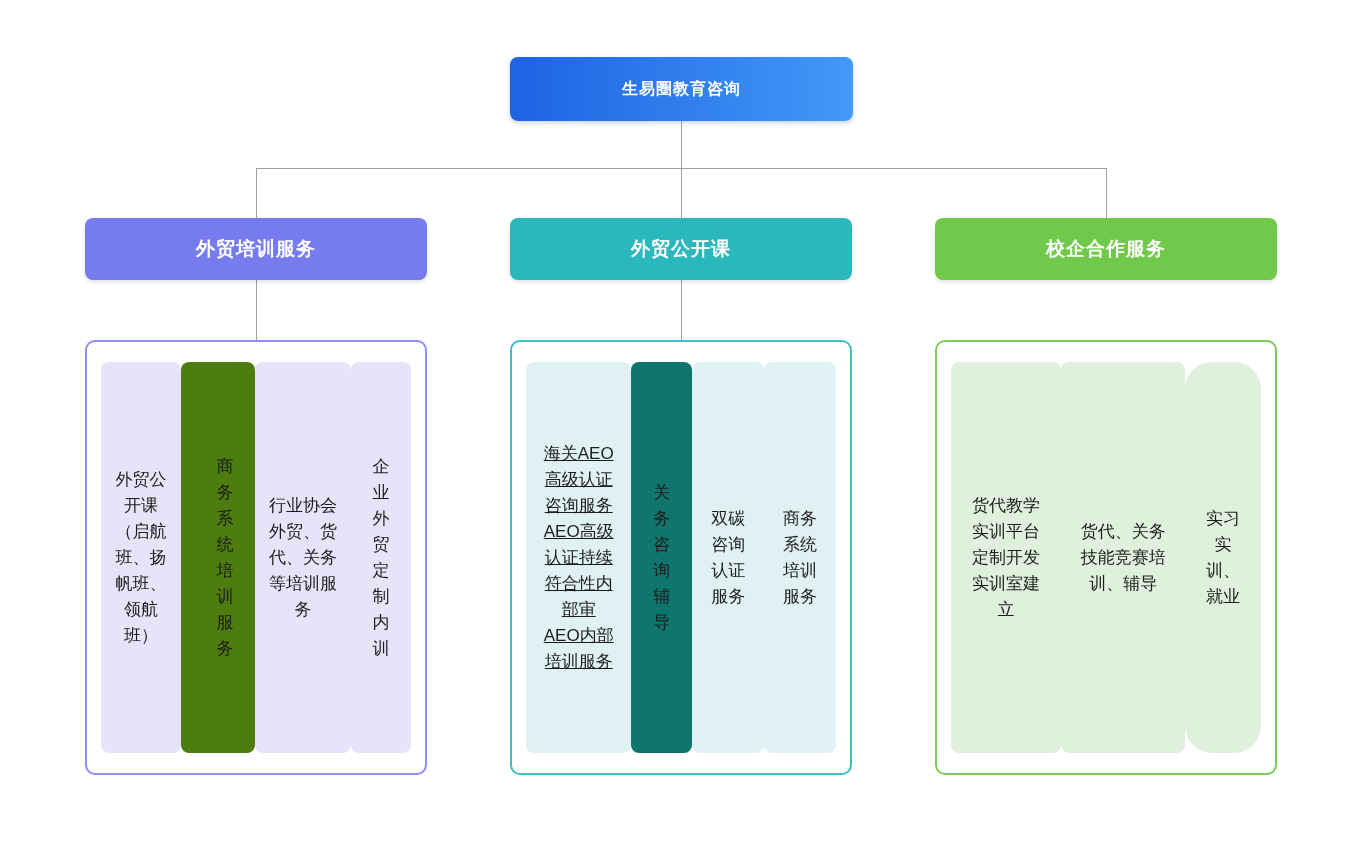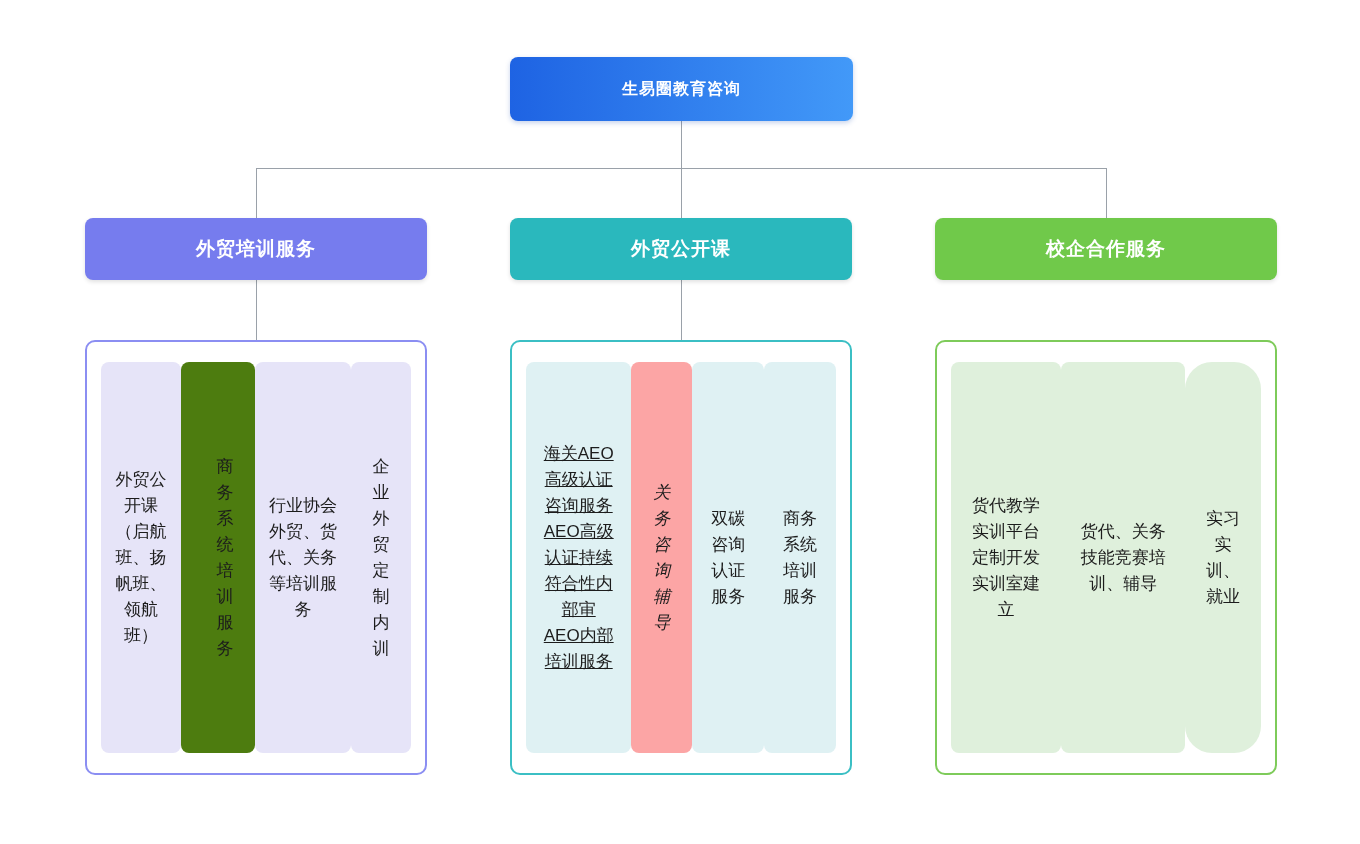--- a/index.html
+++ b/index.html
@@ -95,21 +95,21 @@
       <div class="service-item" style="background: rgb(230, 228, 248);">企业外贸定制内训</div>
     </div>
   </div>
 
   <div class="branch b1">
     <div class="branch-header" style="background: rgb(42, 184, 189);">外贸公开课</div>
     <div class="branch-container" style="border-color: rgb(59, 191, 196);">
       <div class="service-item" style="background: rgb(223, 241, 243); text-decoration: underline;">海关AEO高级认证咨询服务
 AEO高级认证持续符合性内部审
 AEO内部培训服务</div>
-      <div class="service-item" style="background: #fca5a5; font-style: italic;">关务咨询辅导</div>
+      <div class="service-item" style="background: #0f766e;">关务咨询辅导</div>
       <div class="service-item" style="background: rgb(223, 241, 243);">双碳咨询认证服务</div>
       <div class="service-item" style="background: rgb(223, 241, 243);">商务系统培训服务</div>
     </div>
   </div>
 
   <div class="branch b2">
     <div class="branch-header" style="background: rgb(112, 201, 74);">校企合作服务</div>
     <div class="branch-container" style="border-color: rgb(126, 203, 90);">
       <div class="service-item" style="background: rgb(223, 240, 220);">货代教学实训平台定制开发
 实训室建立</div>

